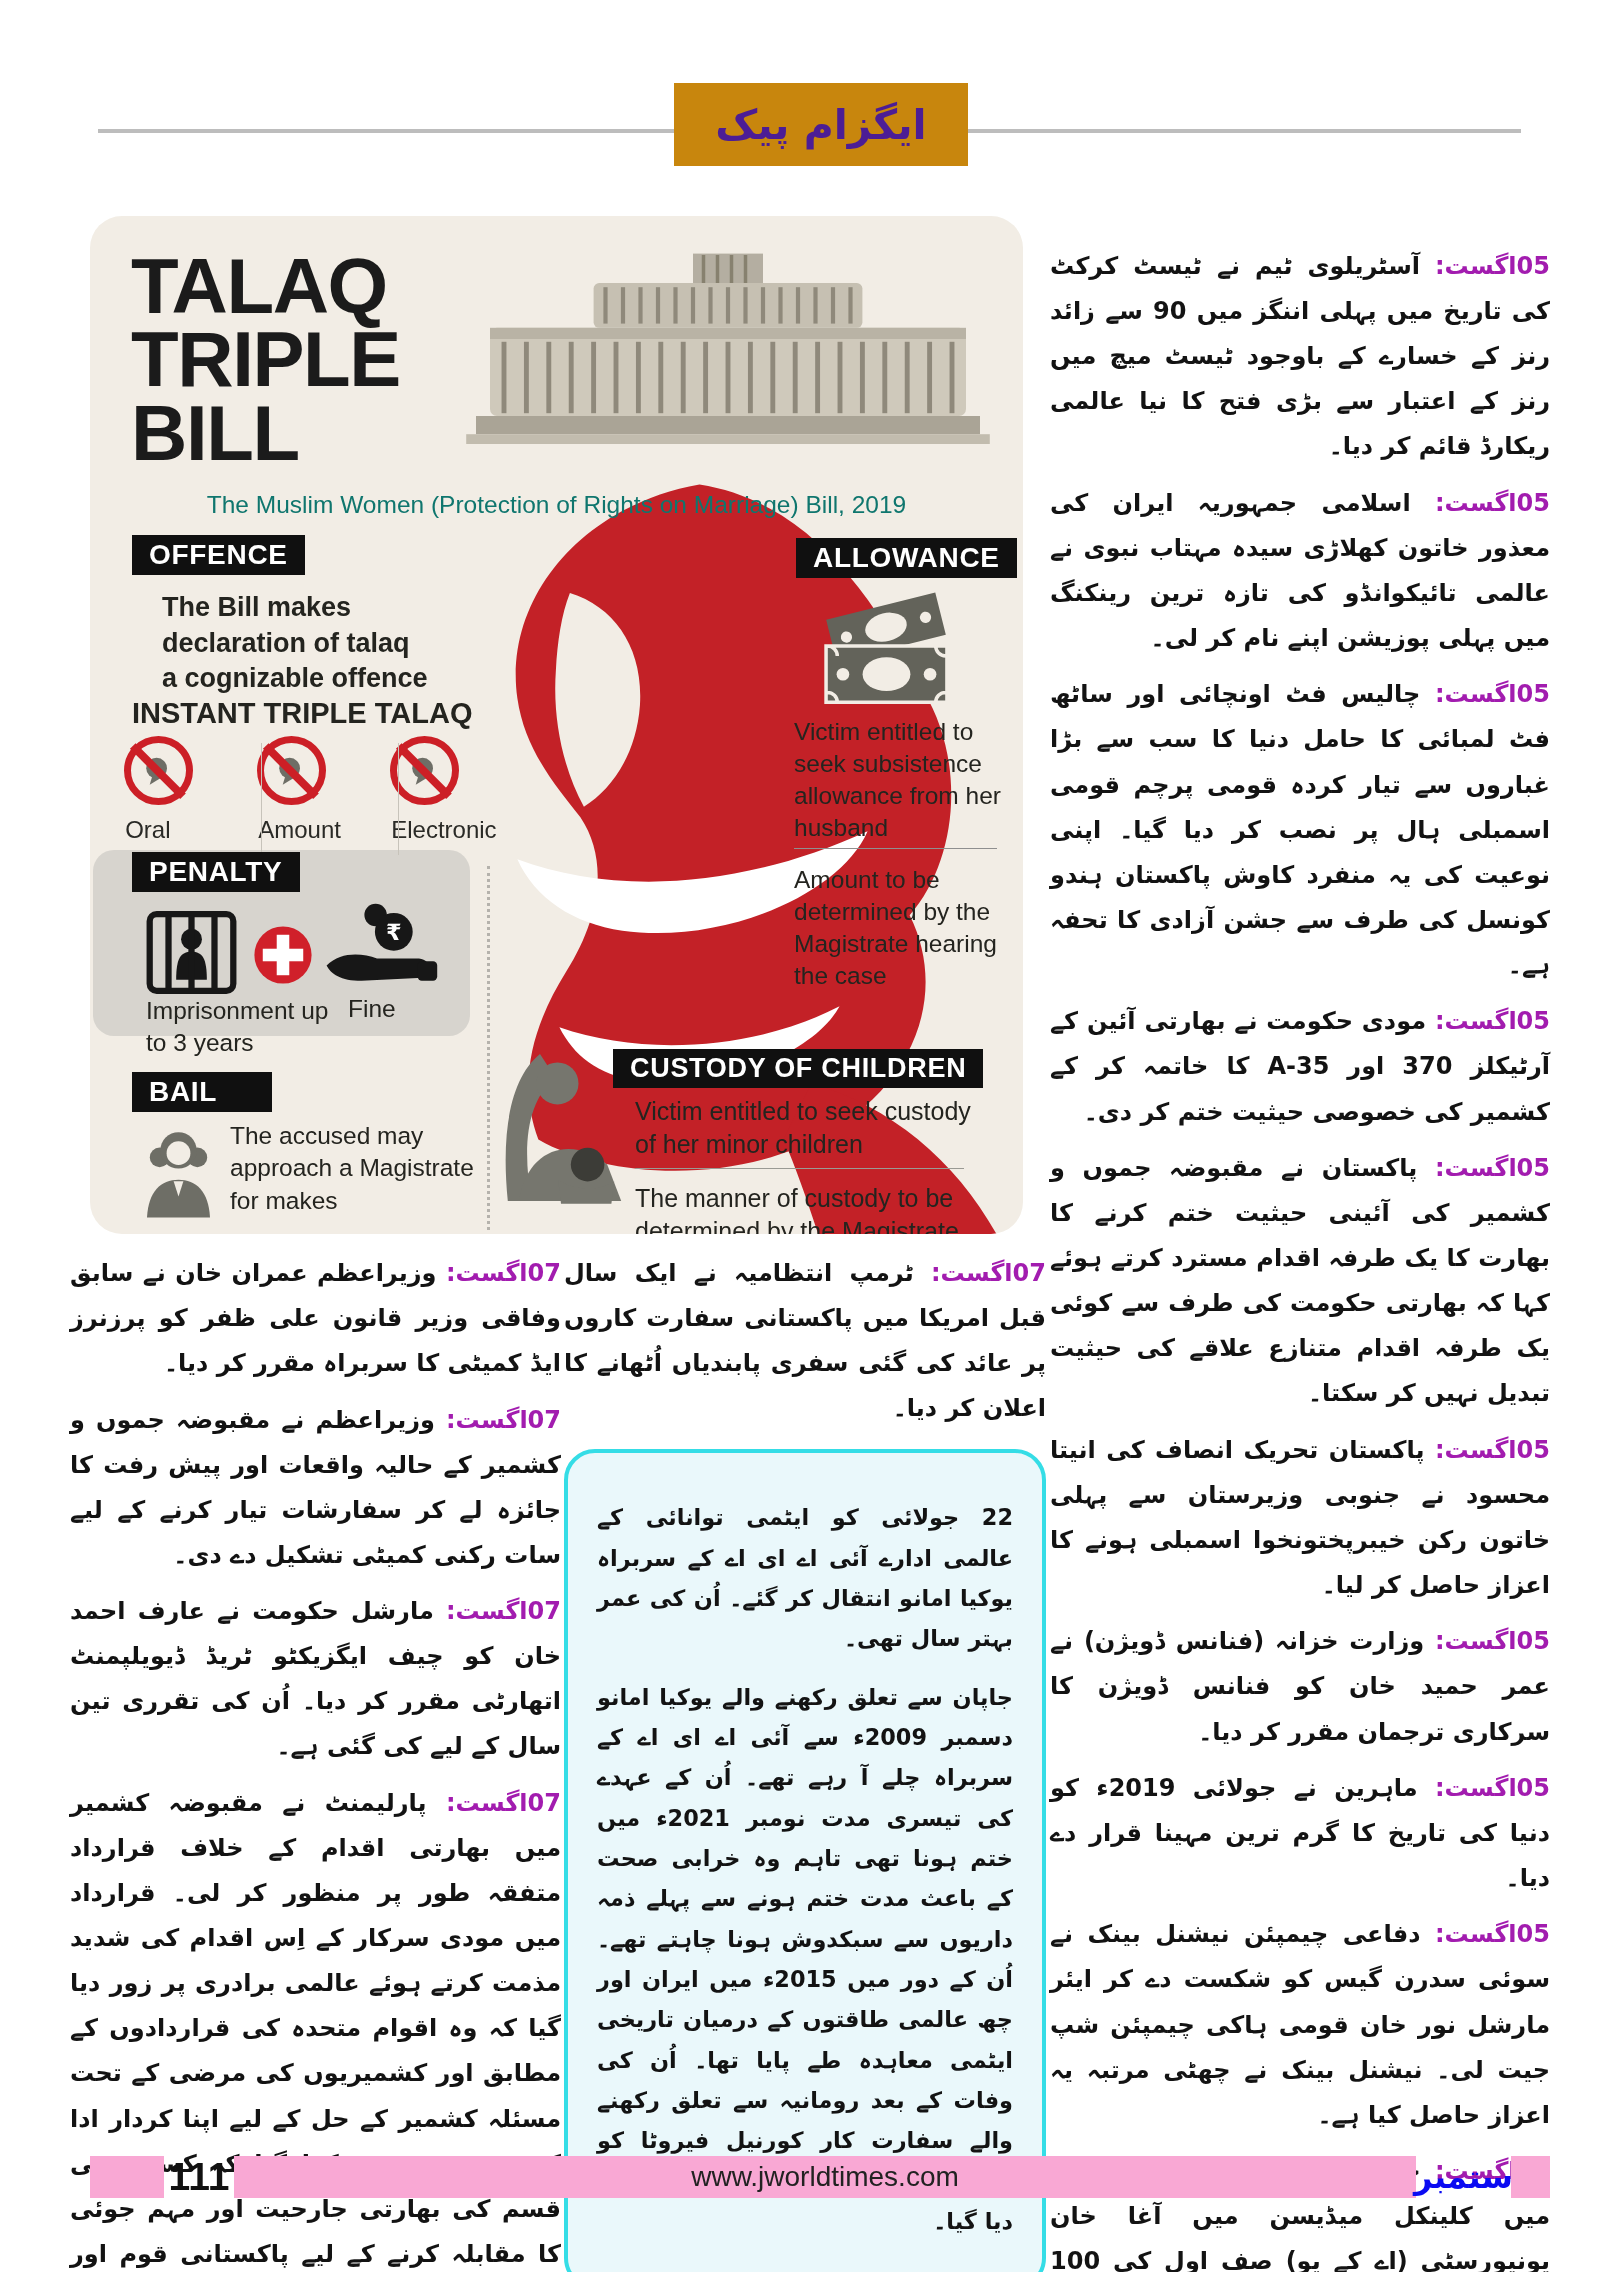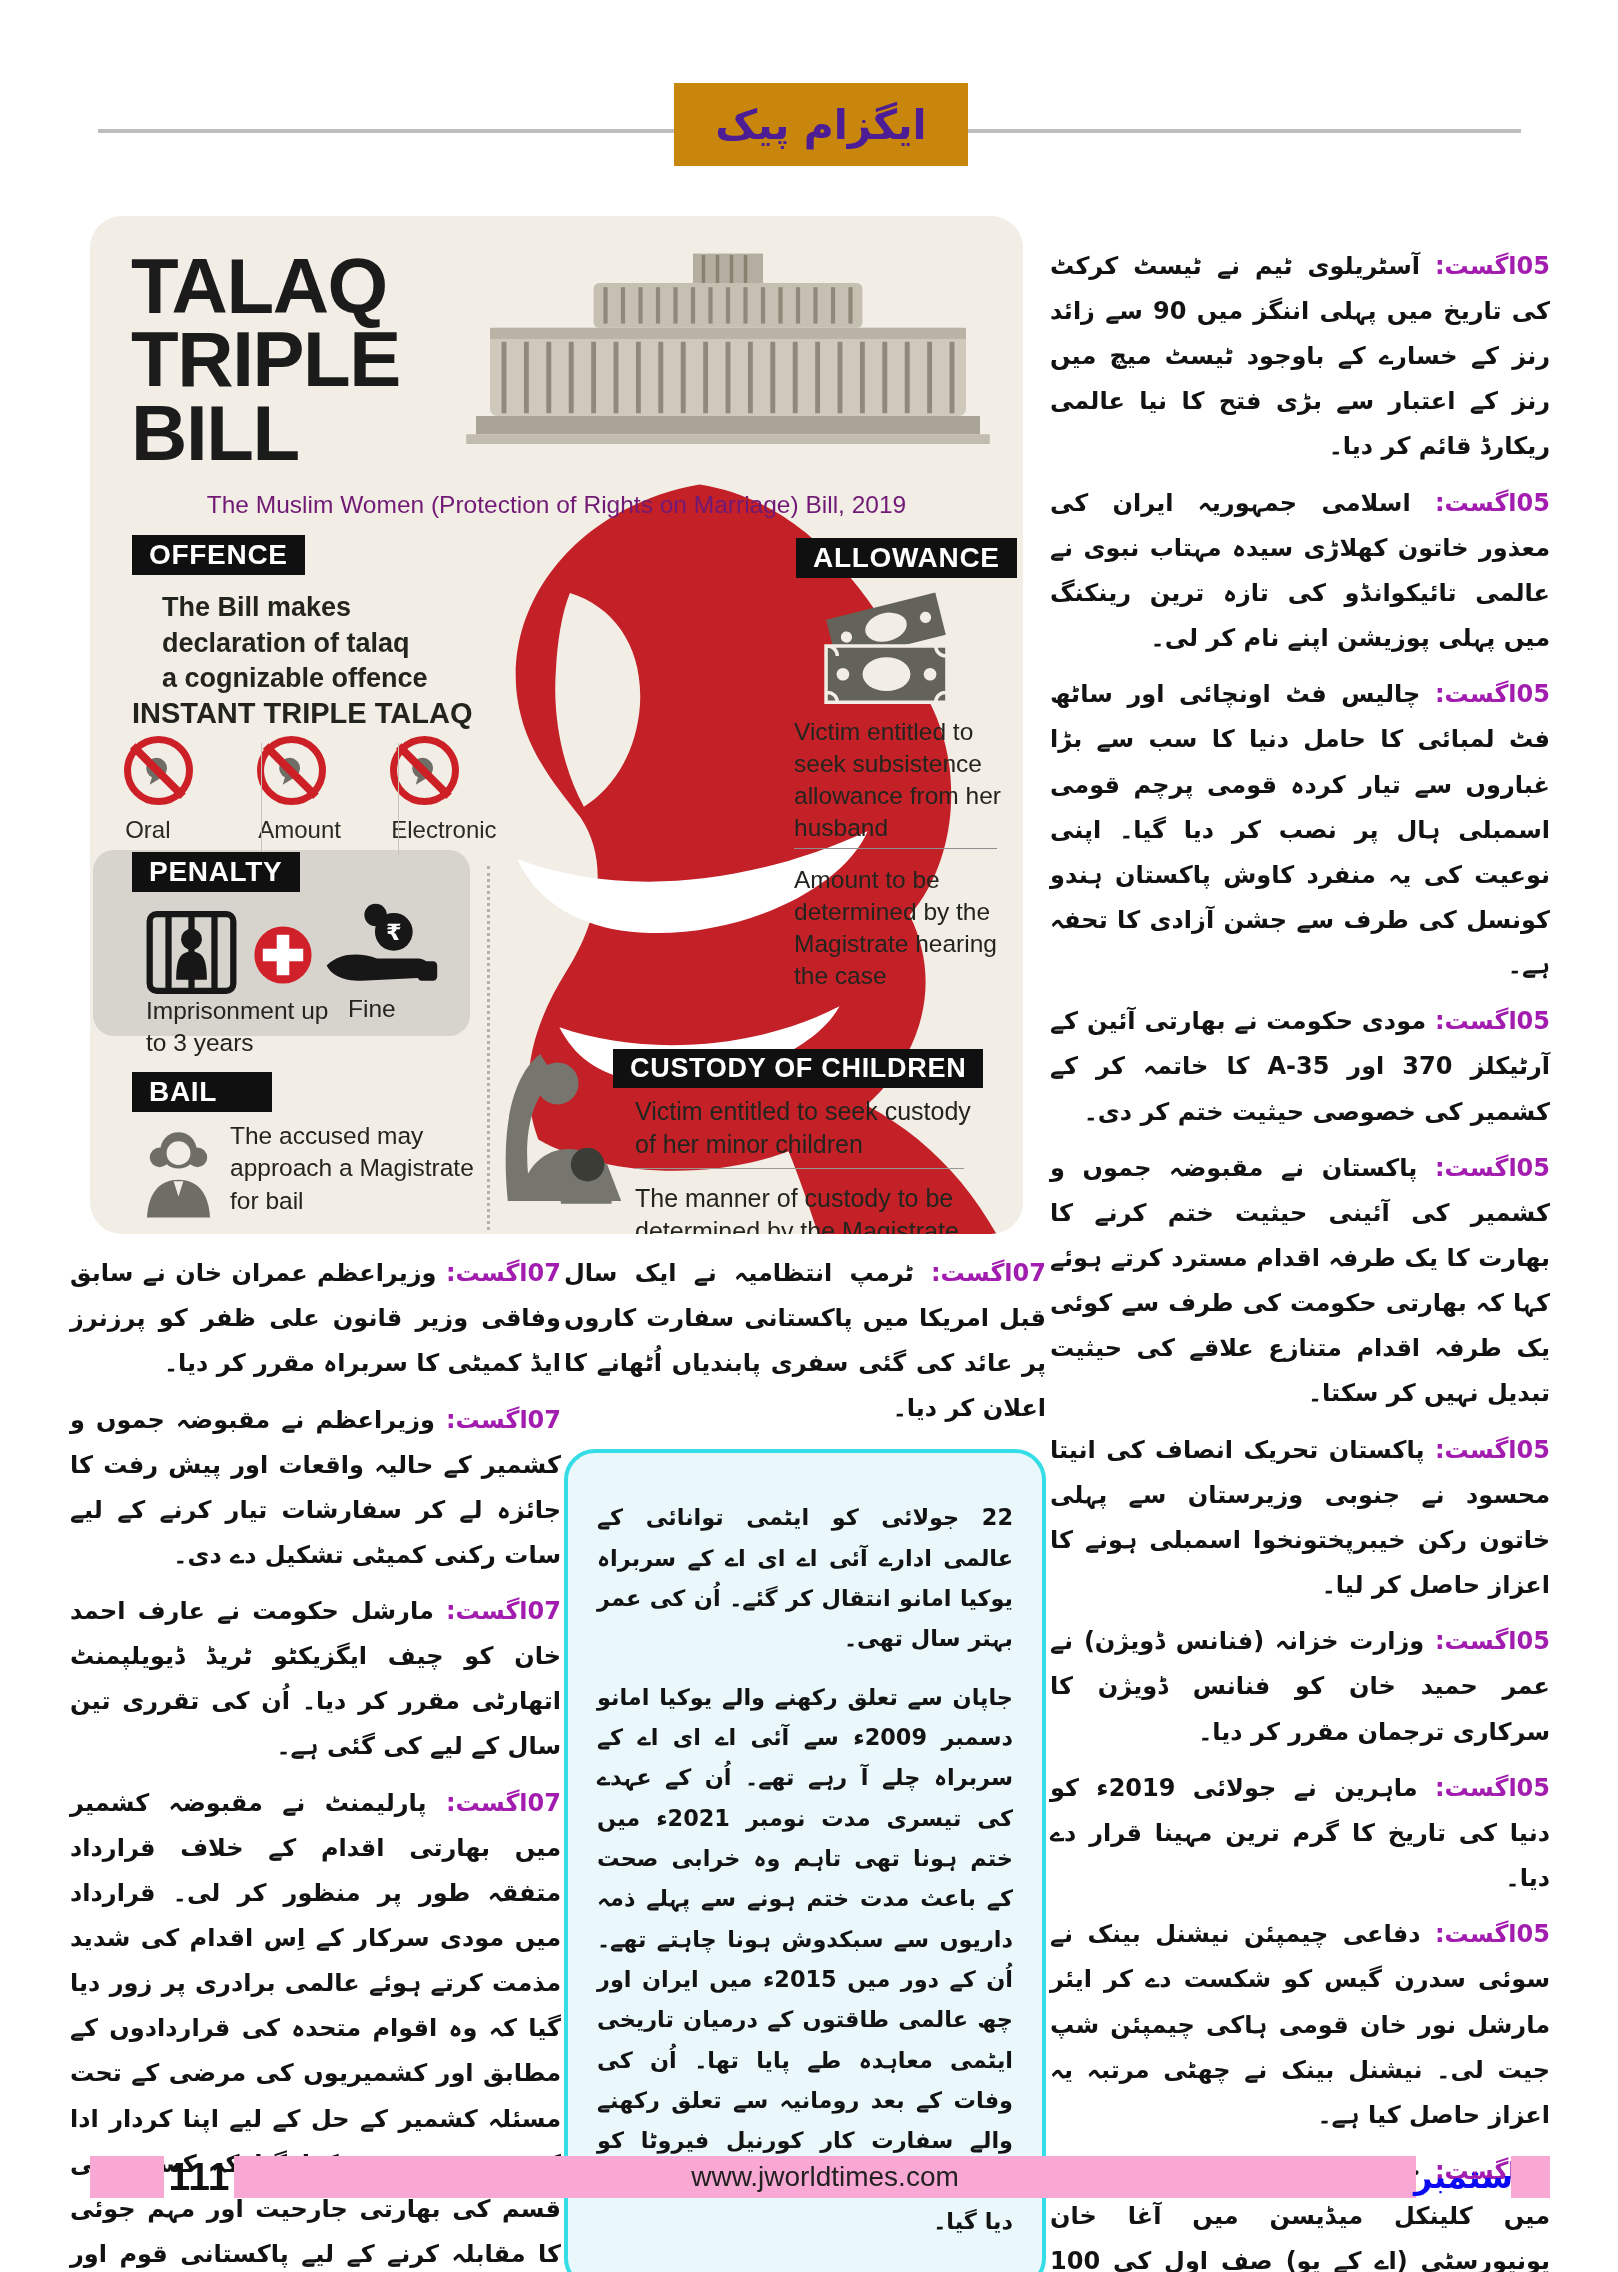--- a/index.html
+++ b/index.html
@@ -10,21 +10,21 @@
   .header-rule { position:absolute; left:98px; right:98px; top:129px; height:3.5px; background:#bdbdbd; }
   .banner { position:absolute; left:674px; top:83px; width:294px; height:83px; background:#c8860d;
             display:flex; align-items:center; justify-content:center; }
   .banner span { color:#4c1d95; font-family:"DejaVu Sans", sans-serif; font-weight:bold; font-size:41px; direction:rtl; }
 
   
   .card { position:absolute; left:90px; top:216px; width:933px; height:1018px;
           background:#f2ede5; border-radius:32px; overflow:hidden; }
   .ig-title { position:absolute; left:41px; top:34px; z-index:3; font-weight:800; font-size:78px; line-height:0.94;
               letter-spacing:-1.4px; color:#1b1b1b; }
-  .ig-sub { position:absolute; left:0; top:275px; width:100%; text-align:center; font-size:24.5px; color:#701a75; z-index:3; }
+  .ig-sub { position:absolute; left:0; top:275px; width:100%; text-align:center; font-size:24.5px; color:#0f766e; z-index:3; }
   .chip { position:absolute; background:#101010; color:#ffffff; font-weight:800; font-size:28px;
           padding:4.2px 17px; letter-spacing:0.7px; z-index:4; white-space:nowrap; }
   .ig-text { position:absolute; color:#24241f; z-index:4; }
   .bold { font-weight:700; }
 
   
   .ban-row { position:absolute; left:31px; top:520px; width:420px; display:flex; align-items:flex-start; z-index:4; }
   .ban-cell { width:133px; }
   .ban-circle { position:relative; width:69px; height:69px; border:7.7px solid #cc1f26; border-radius:50%; margin-left:2.8px; }
   .ban-circle::after { content:''; position:absolute; left:50%; top:50%; width:8.4px; height:71px; background:#cc1f26;
@@ -220,21 +220,21 @@
 
     <div class="chip" style="left:42px;top:856px;min-width:140px;">BAIL</div>
     <svg style="position:absolute;left:43px;top:905px;z-index:3;" width="91" height="98" viewBox="0 0 130 140">
       <circle cx="38" cy="52" r="14" fill="#6e6e66"></circle>
       <circle cx="92" cy="52" r="14" fill="#6e6e66"></circle>
       <circle cx="65" cy="42" r="26" fill="#6e6e66"></circle>
       <circle cx="65" cy="46" r="17" fill="#f2ede5"></circle>
       <path d="M20 138 C 22 100 40 84 65 84 C 90 84 108 100 110 138 Z" fill="#6e6e66"></path>
       <path d="M58 86 L 65 108 L 72 86 Z" fill="#f2ede5"></path>
     </svg>
-    <div class="ig-text" style="left:140px;top:904px;width:245px;font-size:24.5px;line-height:1.32;">The accused may approach a Magistrate for bail</div>
+    <div class="ig-text" style="left:140px;top:904px;width:245px;font-size:24.5px;line-height:1.32;">The accused may approach a Magistrate for makes</div>
 
     <div class="chip" style="left:706px;top:322px;">ALLOWANCE</div>
     <svg style="position:absolute;left:722px;top:371px;z-index:3;" width="149" height="121" viewBox="0 0 212 172">
       <g transform="rotate(-14 106 60)">
         <rect x="26" y="26" width="160" height="62" fill="#63635a"></rect>
         <ellipse cx="106" cy="57" rx="30" ry="20" fill="#f2ede5"></ellipse>
         <circle cx="48" cy="57" r="8" fill="#f2ede5"></circle>
           <circle cx="164" cy="57" r="8" fill="#f2ede5"></circle>
       </g>
       <rect x="20" y="84" width="172" height="80" fill="#63635a"></rect>

